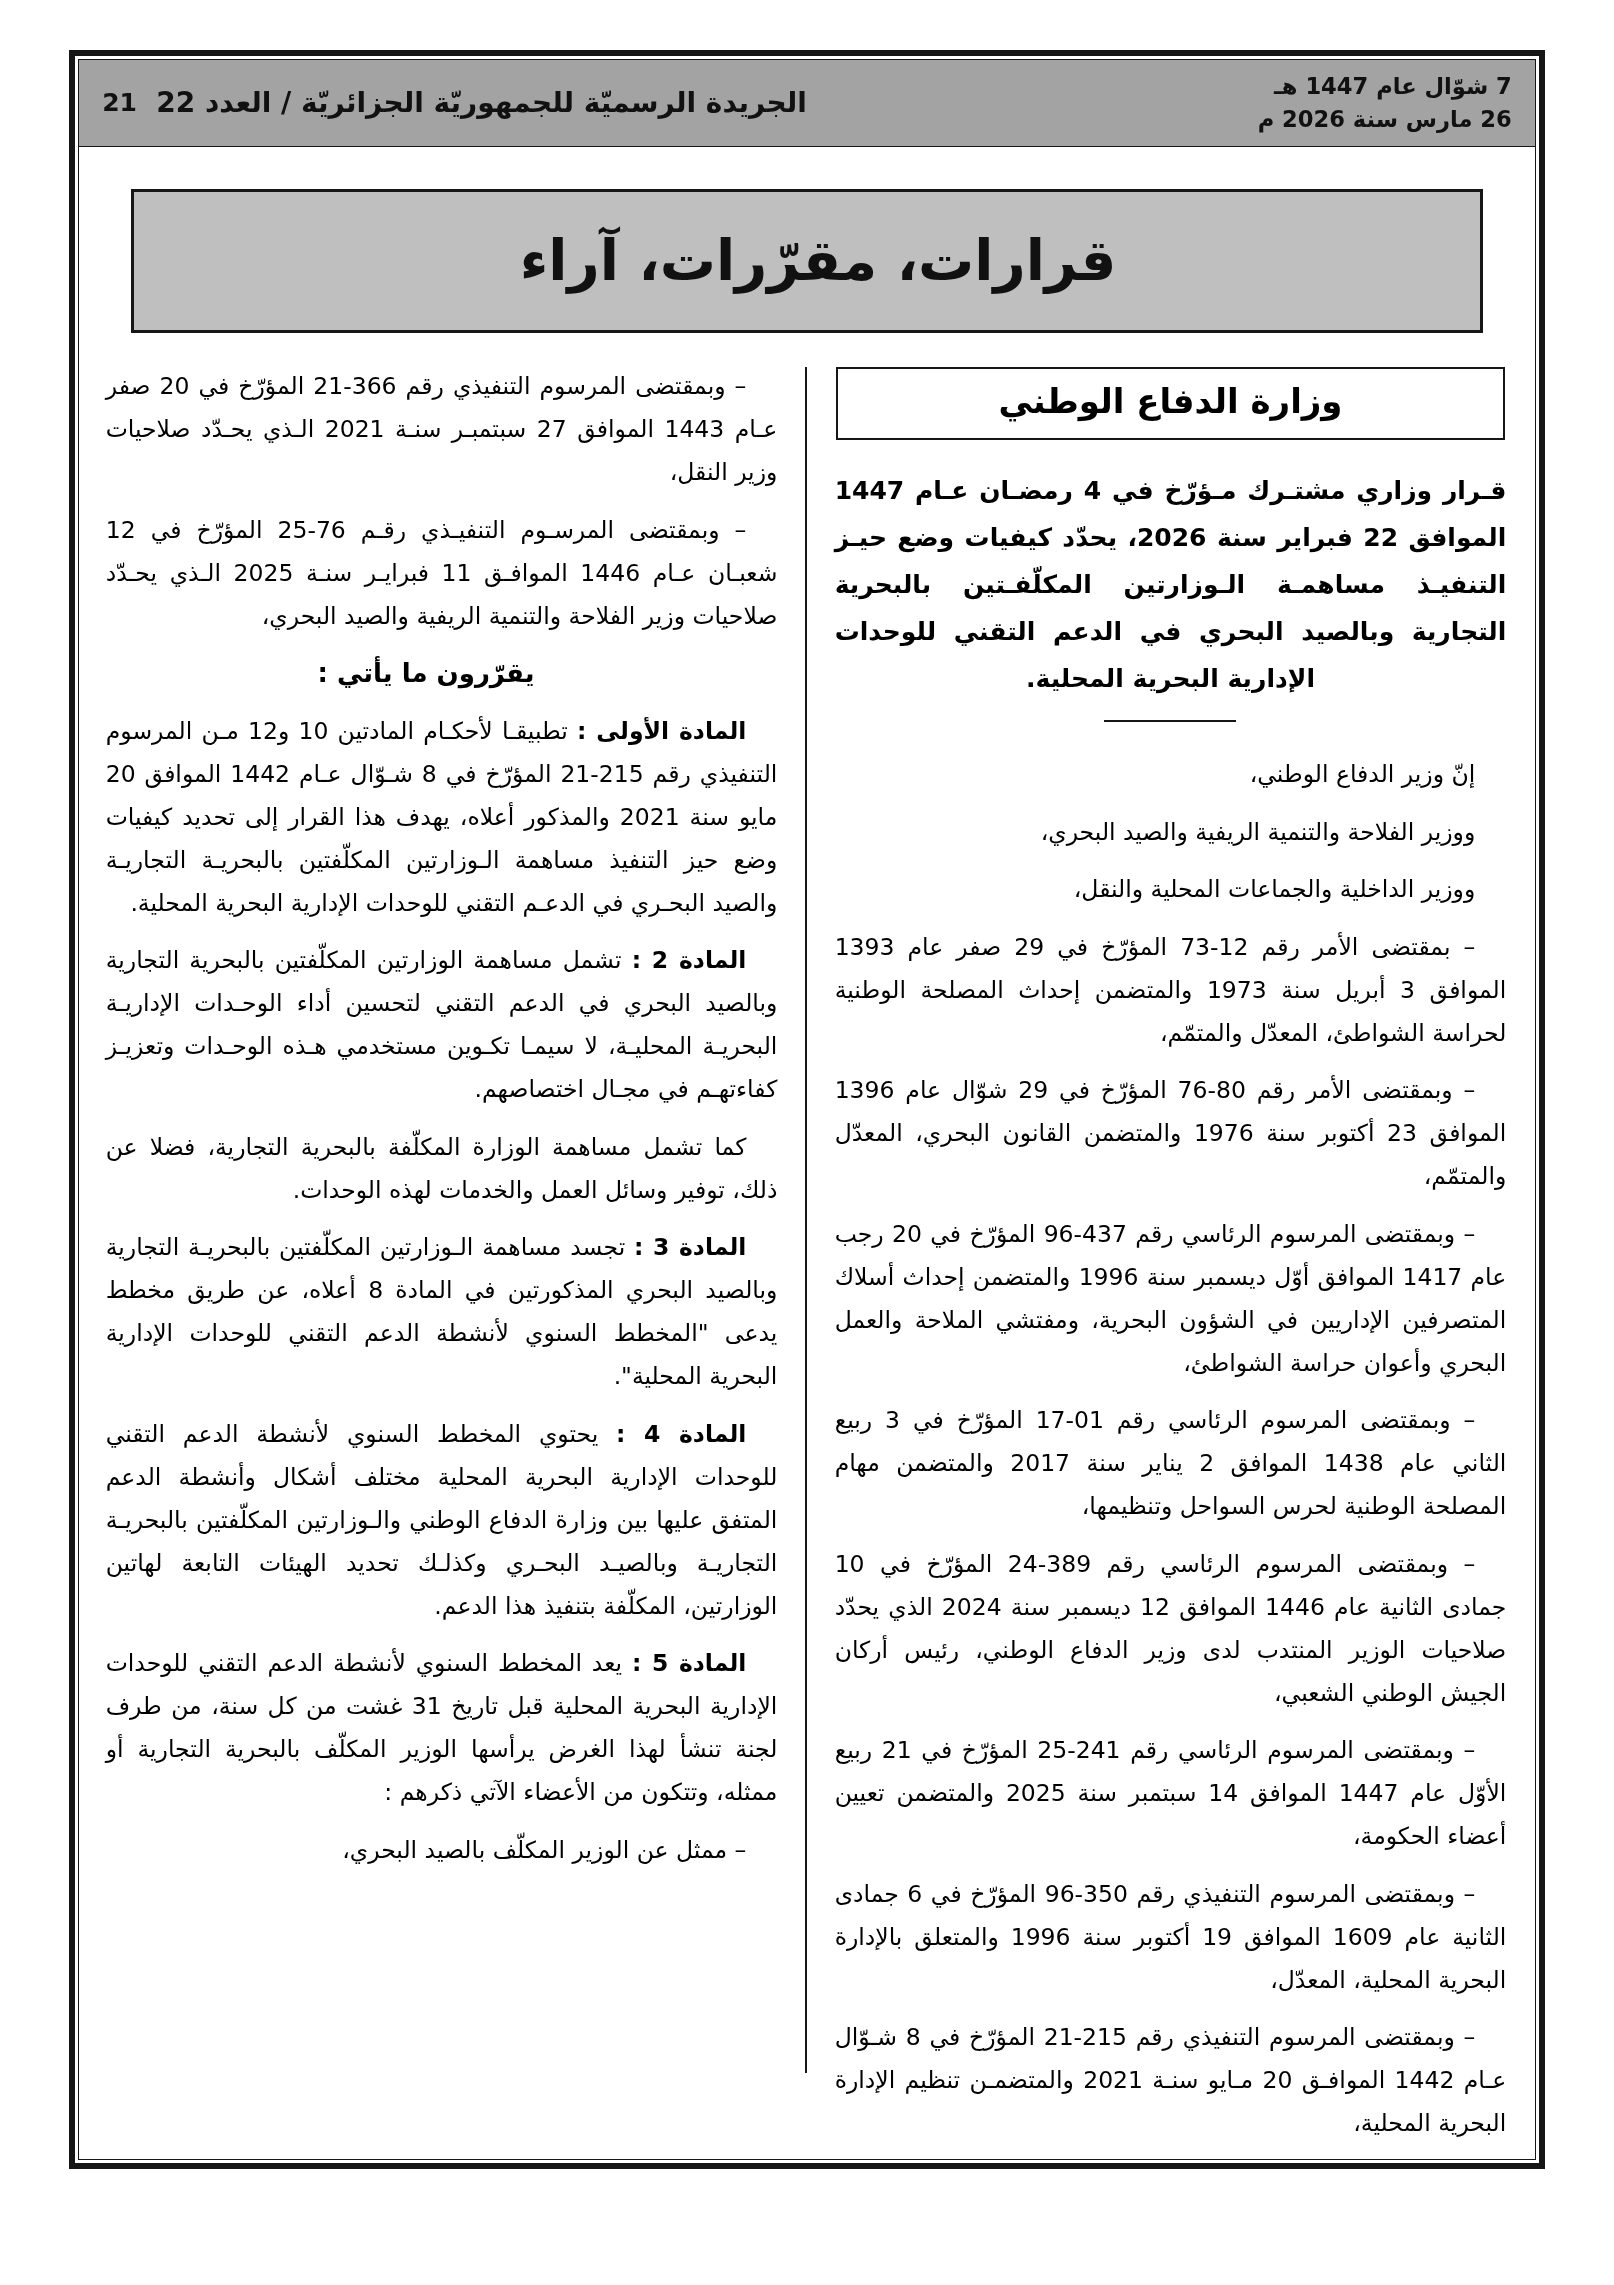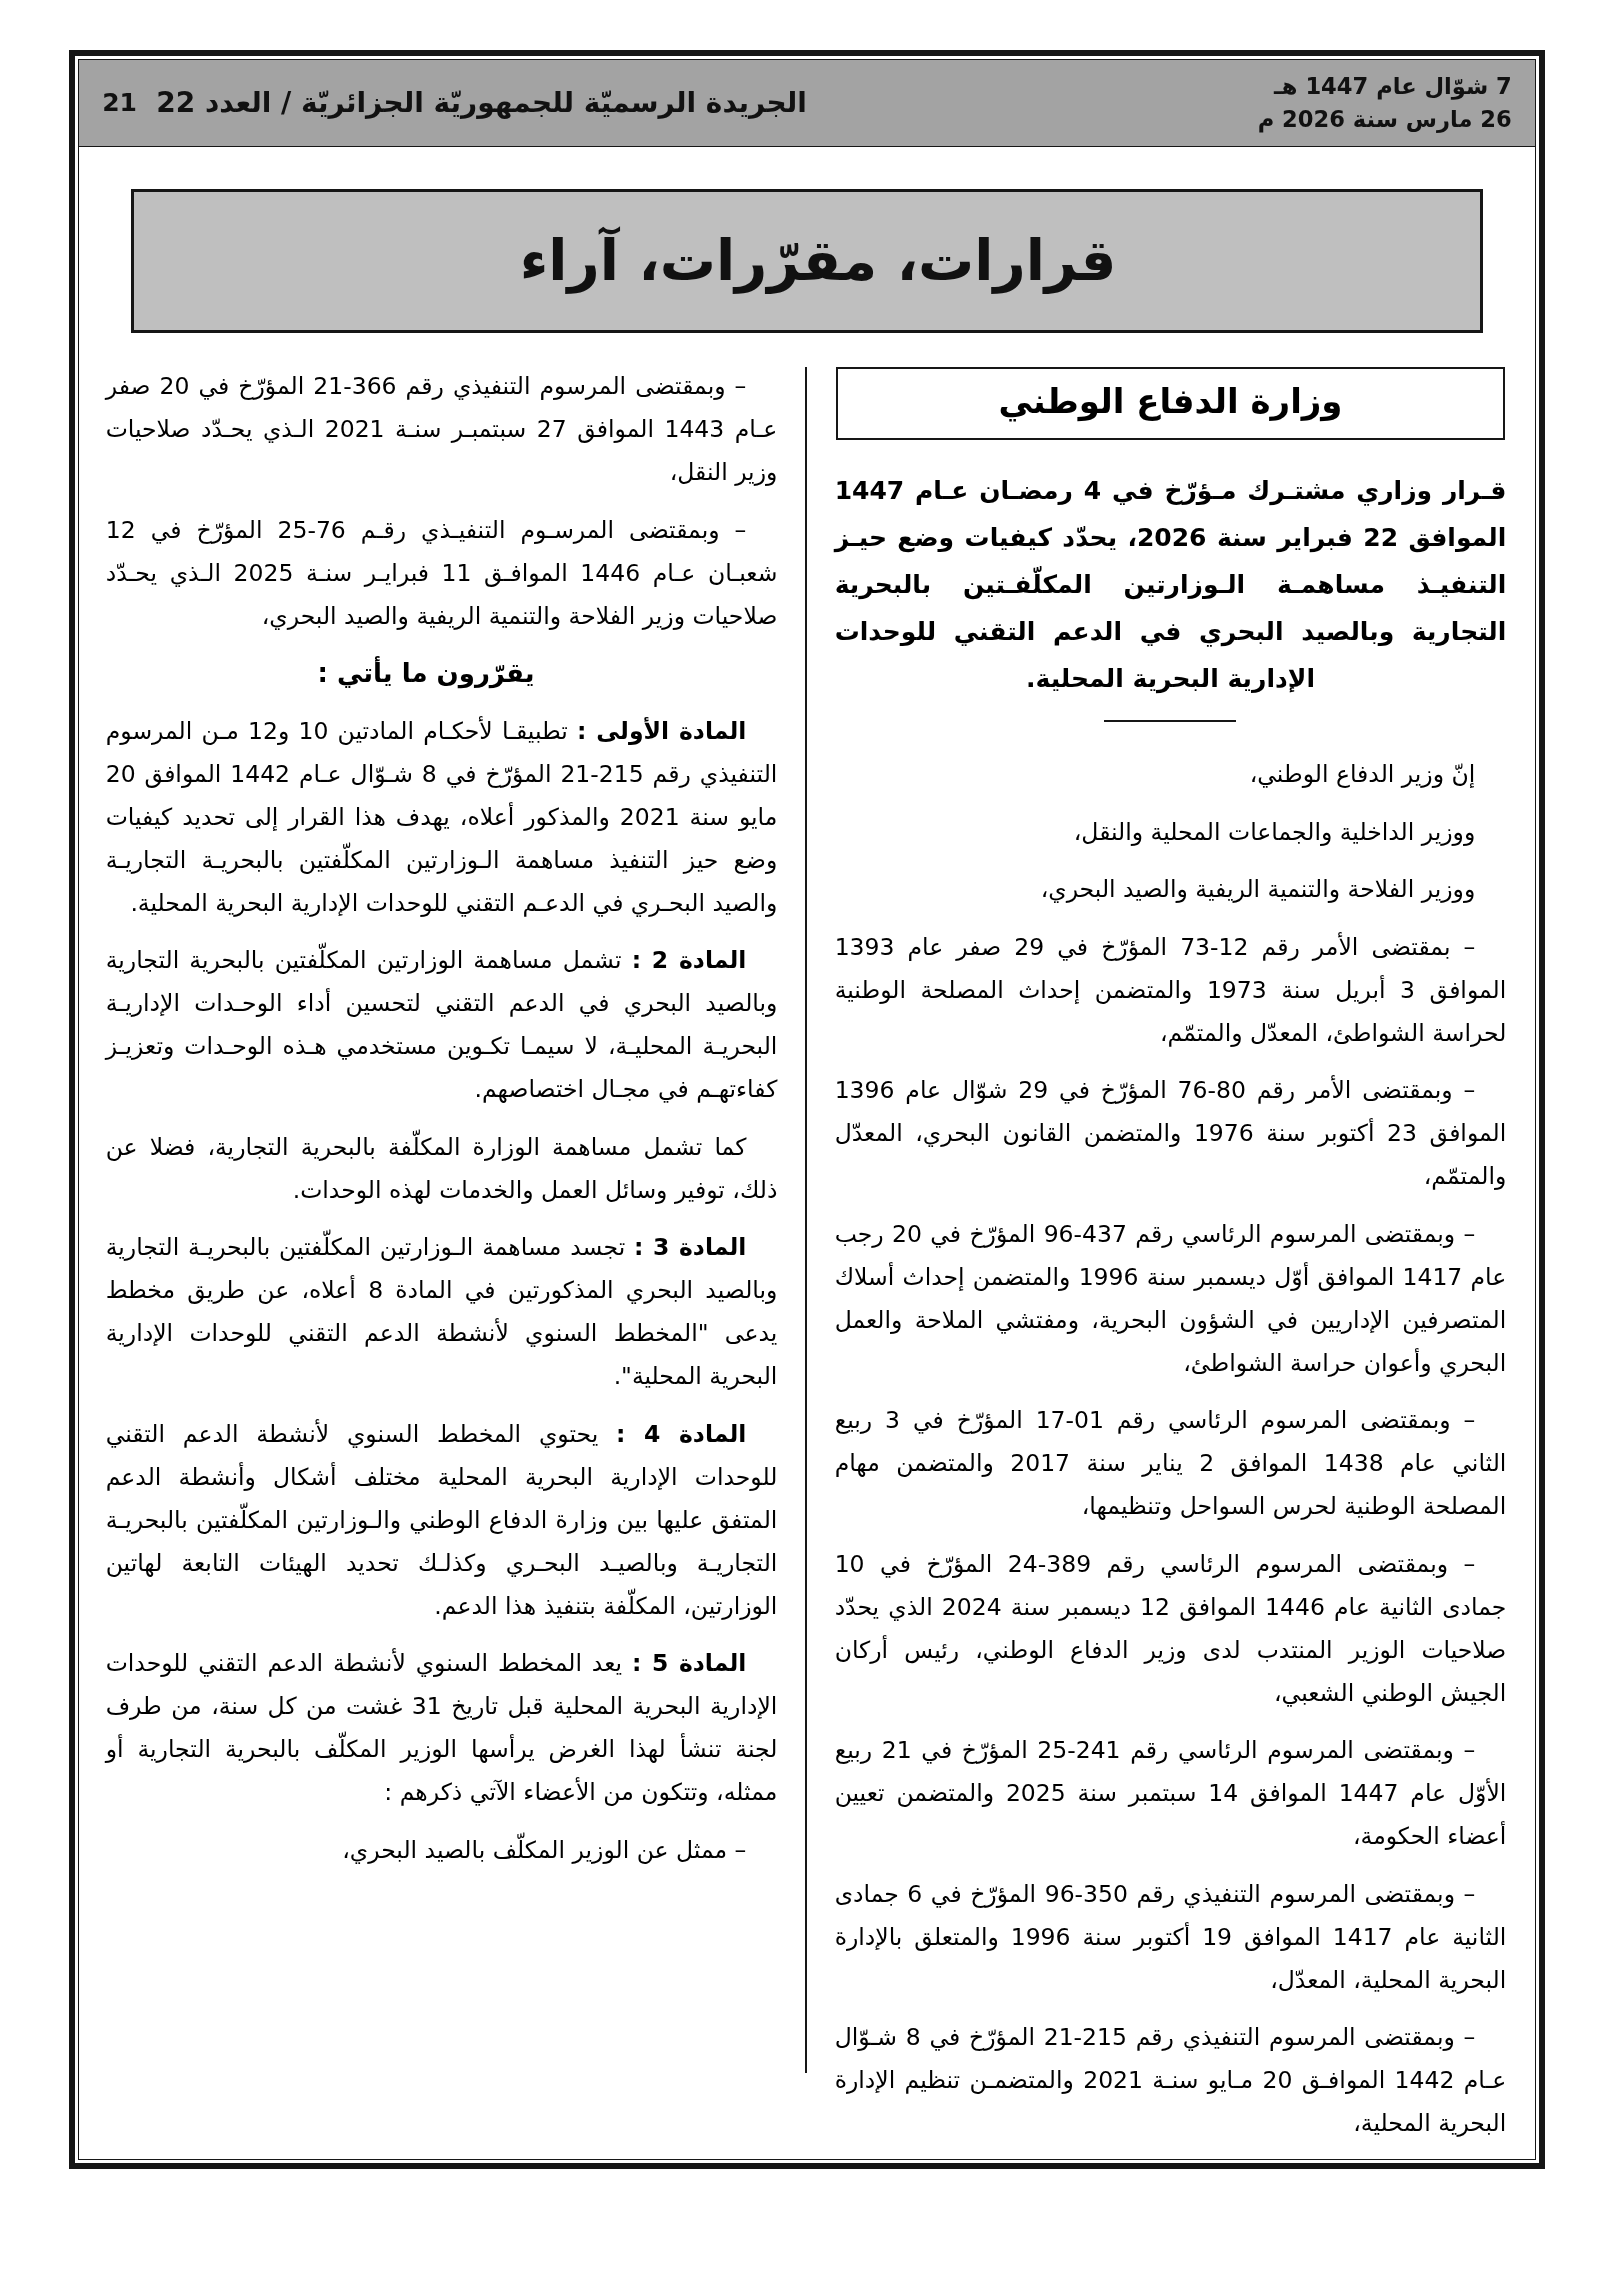--- a/index.html
+++ b/index.html
@@ -82,29 +82,29 @@
       <div class="columns">
 
         <div class="col col-right">
           <div class="ministry-box">
             <div class="ministry-title">وزارة الدفاع الوطني</div>
           </div>
           <div class="decree-title">قـرار وزاري مشتـرك مـؤرّخ في 4 رمضـان عـام 1447 الموافق 22 فبراير سنة 2026، يحدّد كيفيات وضع حيـز التنفيـذ مساهمـة الـوزارتين المكلّفـتين بالبحرية التجارية وبالصيد البحري في الدعم التقني للوحدات الإدارية البحرية المحلية.</div>
           <div class="title-rule"></div>
 
           <p>إنّ وزير الدفاع الوطني،</p>
+          <p>ووزير الفلاحة والتنمية الريفية والصيد البحري،</p>
           <p>ووزير الداخلية والجماعات المحلية والنقل،</p>
-          <p>ووزير الفلاحة والتنمية الريفية والصيد البحري،</p>
           <p>– بمقتضى الأمر رقم 12-73 المؤرّخ في 29 صفر عام 1393 الموافق 3 أبريل سنة 1973 والمتضمن إحداث المصلحة الوطنية لحراسة الشواطئ، المعدّل والمتمّم،</p>
           <p>– وبمقتضى الأمر رقم 80-76 المؤرّخ في 29 شوّال عام 1396 الموافق 23 أكتوبر سنة 1976 والمتضمن القانون البحري، المعدّل والمتمّم،</p>
           <p>– وبمقتضى المرسوم الرئاسي رقم 437-96 المؤرّخ في 20 رجب عام 1417 الموافق أوّل ديسمبر سنة 1996 والمتضمن إحداث أسلاك المتصرفين الإداريين في الشؤون البحرية، ومفتشي الملاحة والعمل البحري وأعوان حراسة الشواطئ،</p>
           <p>– وبمقتضى المرسوم الرئاسي رقم 01-17 المؤرّخ في 3 ربيع الثاني عام 1438 الموافق 2 يناير سنة 2017 والمتضمن مهام المصلحة الوطنية لحرس السواحل وتنظيمها،</p>
           <p>– وبمقتضى المرسوم الرئاسي رقم 389-24 المؤرّخ في 10 جمادى الثانية عام 1446 الموافق 12 ديسمبر سنة 2024 الذي يحدّد صلاحيات الوزير المنتدب لدى وزير الدفاع الوطني، رئيس أركان الجيش الوطني الشعبي،</p>
           <p>– وبمقتضى المرسوم الرئاسي رقم 241-25 المؤرّخ في 21 ربيع الأوّل عام 1447 الموافق 14 سبتمبر سنة 2025 والمتضمن تعيين أعضاء الحكومة،</p>
-          <p>– وبمقتضى المرسوم التنفيذي رقم 350-96 المؤرّخ في 6 جمادى الثانية عام 1417 الموافق 19 أكتوبر سنة 1996 والمتعلق بالإدارة البحرية المحلية، المعدّل،</p>
+          <p>– وبمقتضى المرسوم التنفيذي رقم 350-96 المؤرّخ في 6 جمادى الثانية عام 1609 الموافق 19 أكتوبر سنة 1996 والمتعلق بالإدارة البحرية المحلية، المعدّل،</p>
           <p>– وبمقتضى المرسوم التنفيذي رقم 215-21 المؤرّخ في 8 شـوّال عـام 1442 الموافـق 20 مـايو سنـة 2021 والمتضمـن تنظيم الإدارة البحرية المحلية،</p>
         </div>
 
         <div class="divider"></div>
 
         <div class="col col-left">
           <p>– وبمقتضى المرسوم التنفيذي رقم 366-21 المؤرّخ في 20 صفر عـام 1443 الموافق 27 سبتمبـر سنـة 2021 الـذي يحـدّد صلاحيات وزير النقل،</p>
           <p>– وبمقتضى المرسـوم التنفيـذي رقـم 76-25 المؤرّخ في 12 شعبـان عـام 1446 الموافـق 11 فبرايـر سنـة 2025 الـذي يحـدّد صلاحيات وزير الفلاحة والتنمية الريفية والصيد البحري،</p>
 
           <p class="decision-heading">يقرّرون ما يأتي :</p>

